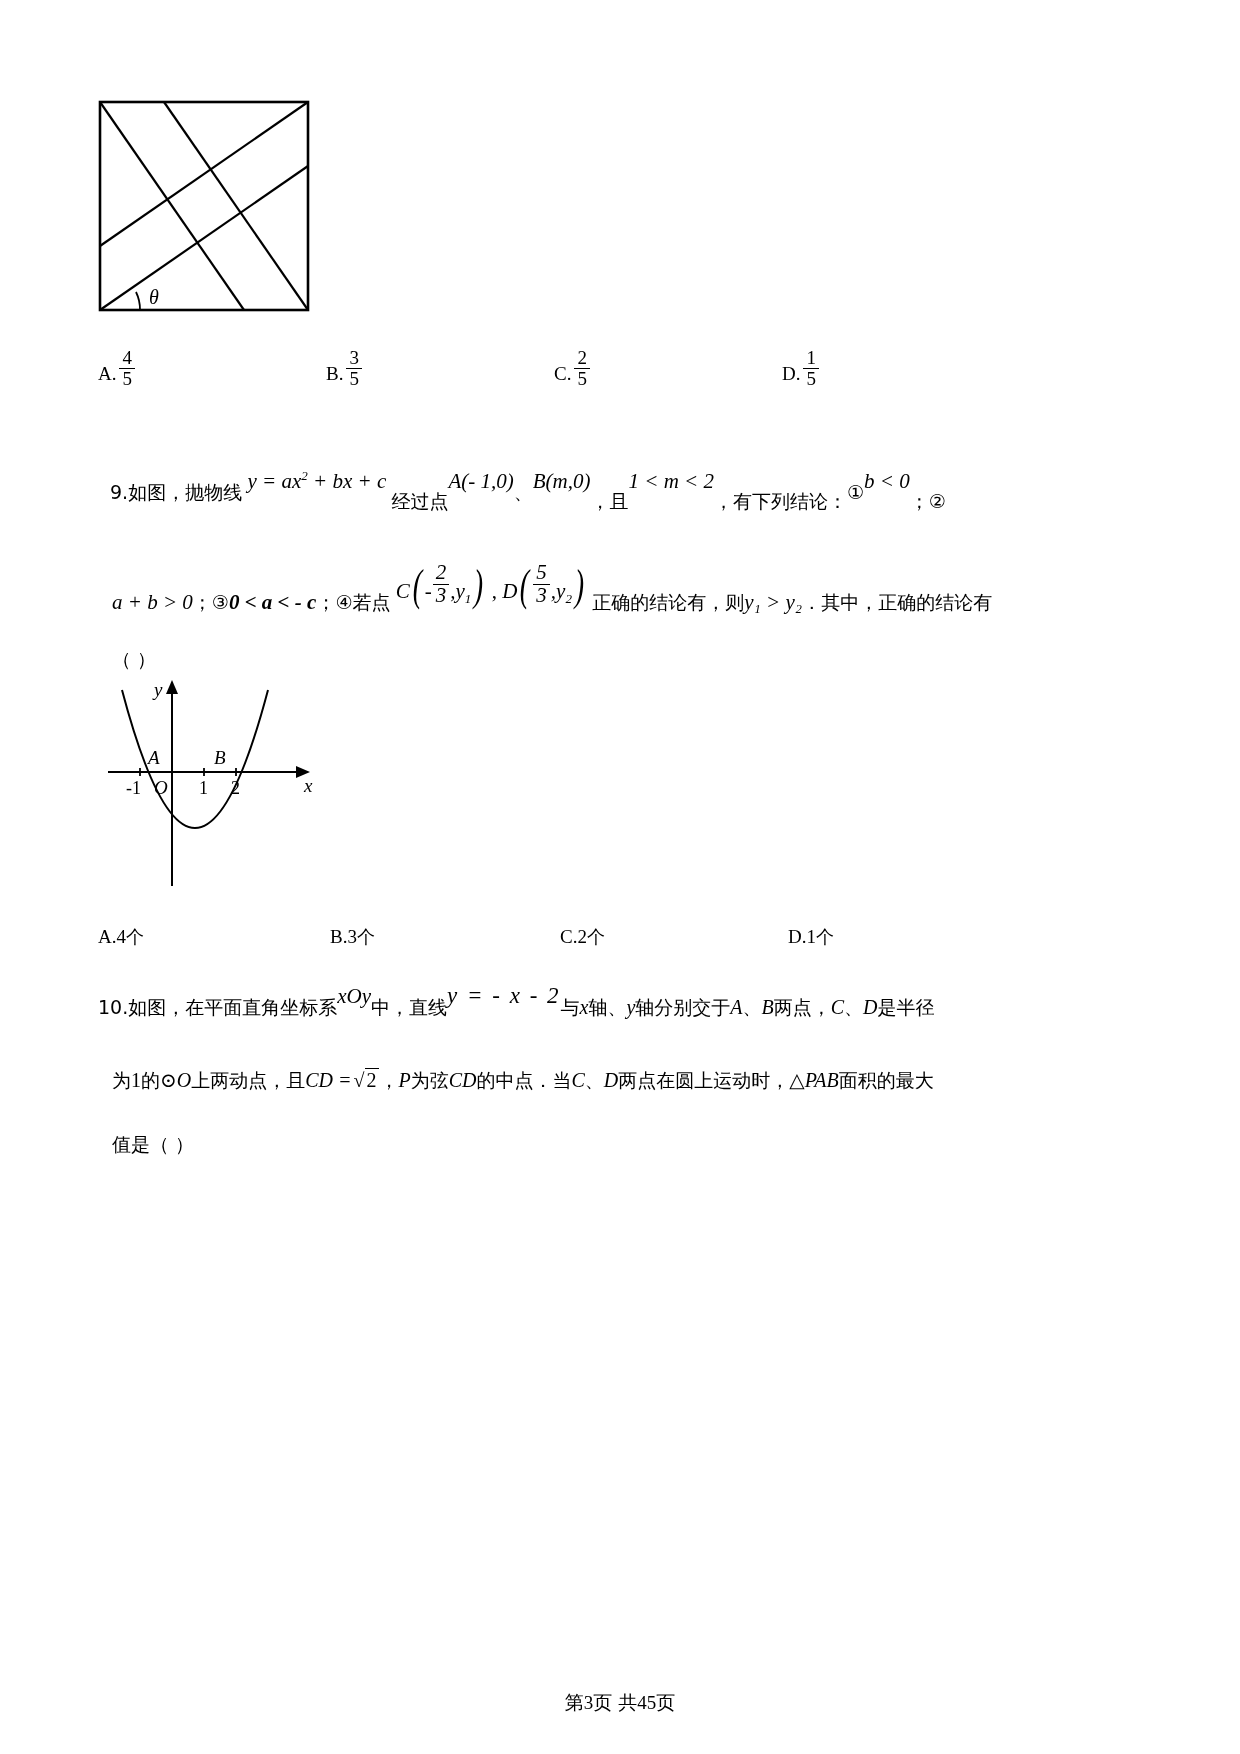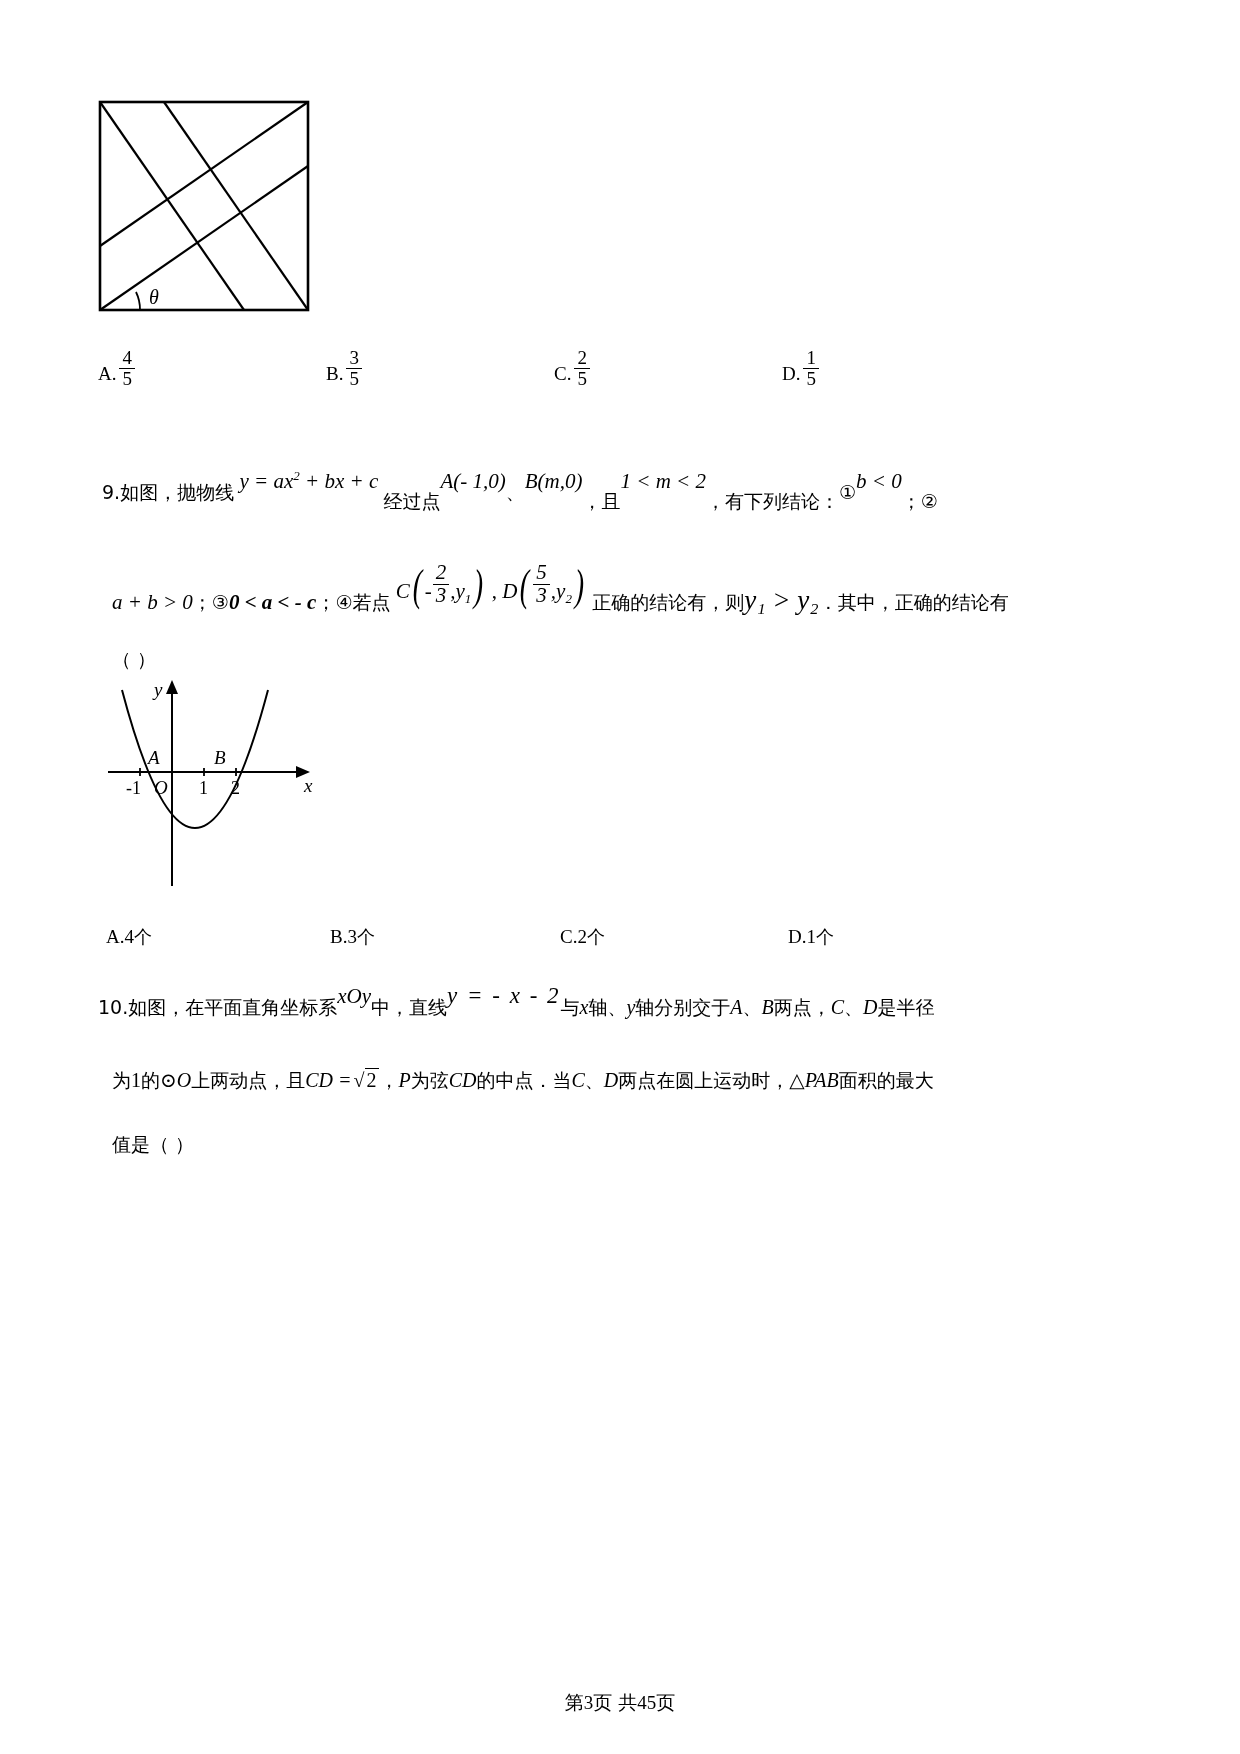--- a/index.html
+++ b/index.html
@@ -110,21 +110,21 @@
     left: 98px;
     top: 452px;
     width: 1050px;
   }
   .qline {
     position: relative;
     font-size: 19px;
     line-height: 1.0;
     white-space: nowrap;
   }
-  .q9-l1 { position: absolute; left: 4px; top: 28px; }
+  .q9-l1 { position: absolute; left: 12px; top: 28px; }
   .q9-l2 { position: absolute; left: 14px; top: 130px; }
   .q9-l3 { position: absolute; left: 14px; top: 198px; }
 
   .raise  { position: relative; top: -11px; }
   .drop   { position: relative; top: 9px; }
 
   
   #q9-graph {
     position: absolute;
     left: 100px;
@@ -258,21 +258,21 @@
       <span class="mi" style="font-size:21px;">a + b &gt; 0</span><span class="cn">；</span><span class="cn">③</span><span class="mi" style="font-size:21px;font-weight:bold;">0 &lt; a &lt; - c</span><span class="cn">；</span><span class="cn">④</span><span class="cn">若点</span><span class="mi raise" style="font-size:21px;">
         <span>C</span><span class="bigparen mu">(</span><span class="mu">-</span><span class="frac">
           <span class="num mu">2</span>
           <span class="den mu">3</span>
         </span><span class="mu">,</span><span>y</span><span class="sub mu">1</span><span class="bigparen mu">)</span>
       </span><span class="mu raise" style="font-size:21px;">,</span><span class="mi raise" style="font-size:21px;">
         <span>D</span><span class="bigparen mu">(</span><span class="frac">
           <span class="num mu">5</span>
           <span class="den mu">3</span>
         </span><span class="mu">,</span><span>y</span><span class="sub mu">2</span><span class="bigparen mu">)</span>
-      </span><span class="cn">正确的结论有，则</span><span class="mi" style="font-size:27px;text-align:right;">y₁ &gt; y₂</span><span class="cn">．其中，正确的结论有</span>
+      </span><span class="cn">正确的结论有，则</span><span class="mi" style="font-size:21px;text-align:right;">y₁ &gt; y₂</span><span class="cn">．其中，正确的结论有</span>
     </div>
 
     <div class="qline q9-l3">
       <span class="cn">（    ）</span>
     </div>
   </div>
 
   <div id="q9-graph">
     <svg width="230" height="225" viewBox="0 0 230 225">
 
@@ -295,21 +295,21 @@
       <text x="26" y="118" font-family="Liberation Serif, serif" font-size="18">-1</text>
       <text x="99" y="118" font-family="Liberation Serif, serif" font-size="18">1</text>
       <text x="131" y="118" font-family="Liberation Serif, serif" font-size="18">2</text>
 
       <text x="48" y="88" font-family="Liberation Serif, serif" font-style="italic" font-size="19">A</text>
       <text x="114" y="88" font-family="Liberation Serif, serif" font-style="italic" font-size="19">B</text>
     </svg>
   </div>
 
   <div id="q9-options">
-    <div class="opt2" style="left:0px;margin-left:8px;">
+    <div class="opt2" style="left:0px;">
       <span>A.</span><span>4</span><span class="zh">个</span>
     </div>
     <div class="opt2" style="left:232px;">
       <span>B.</span><span>3</span><span class="zh">个</span>
     </div>
     <div class="opt2" style="left:462px;">
       <span>C.</span><span>2</span><span class="zh">个</span>
     </div>
     <div class="opt2" style="left:690px;">
       <span>D.</span><span>1</span><span class="zh">个</span>

